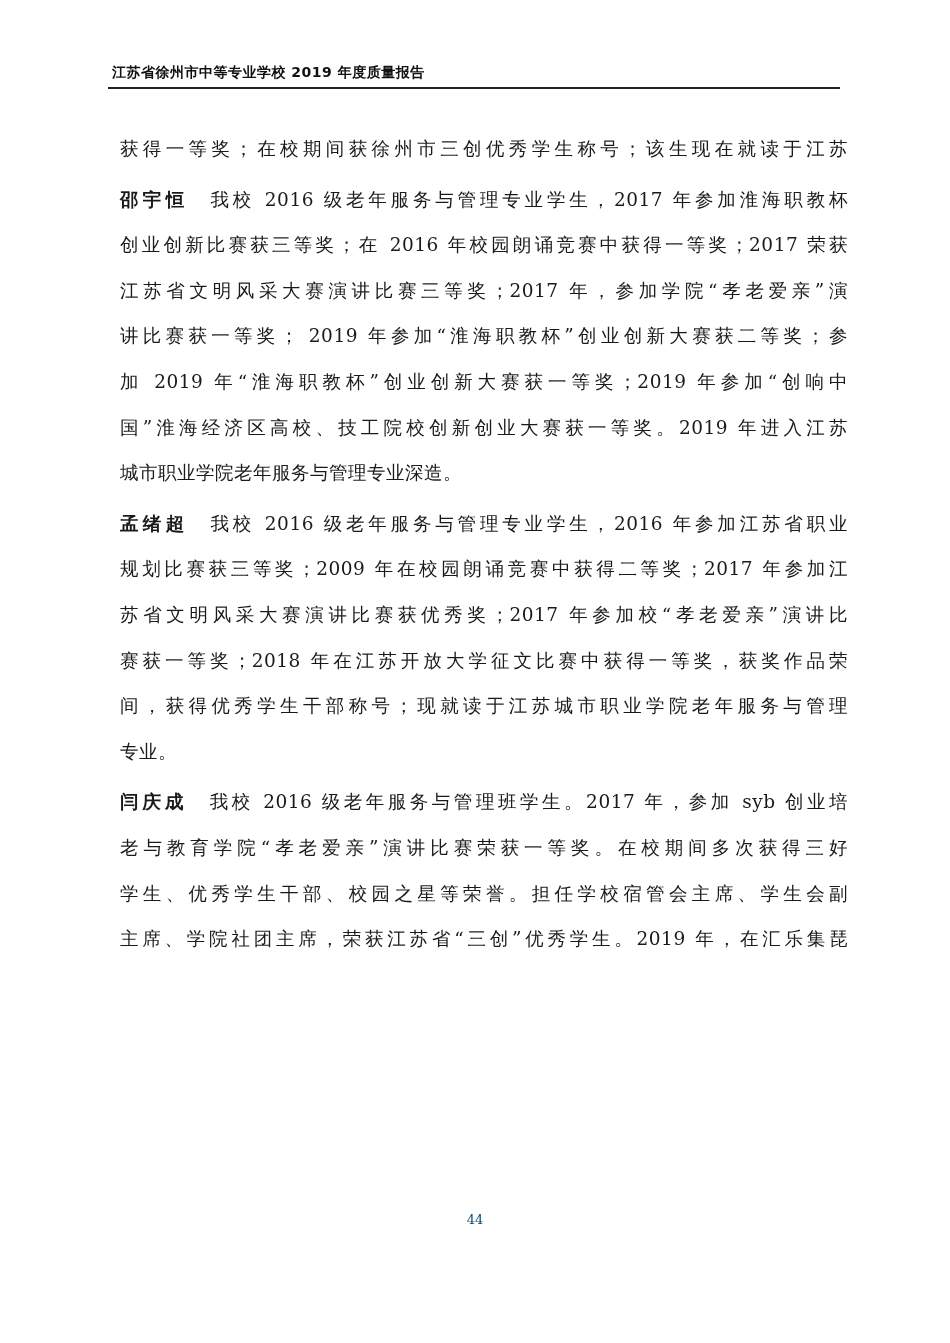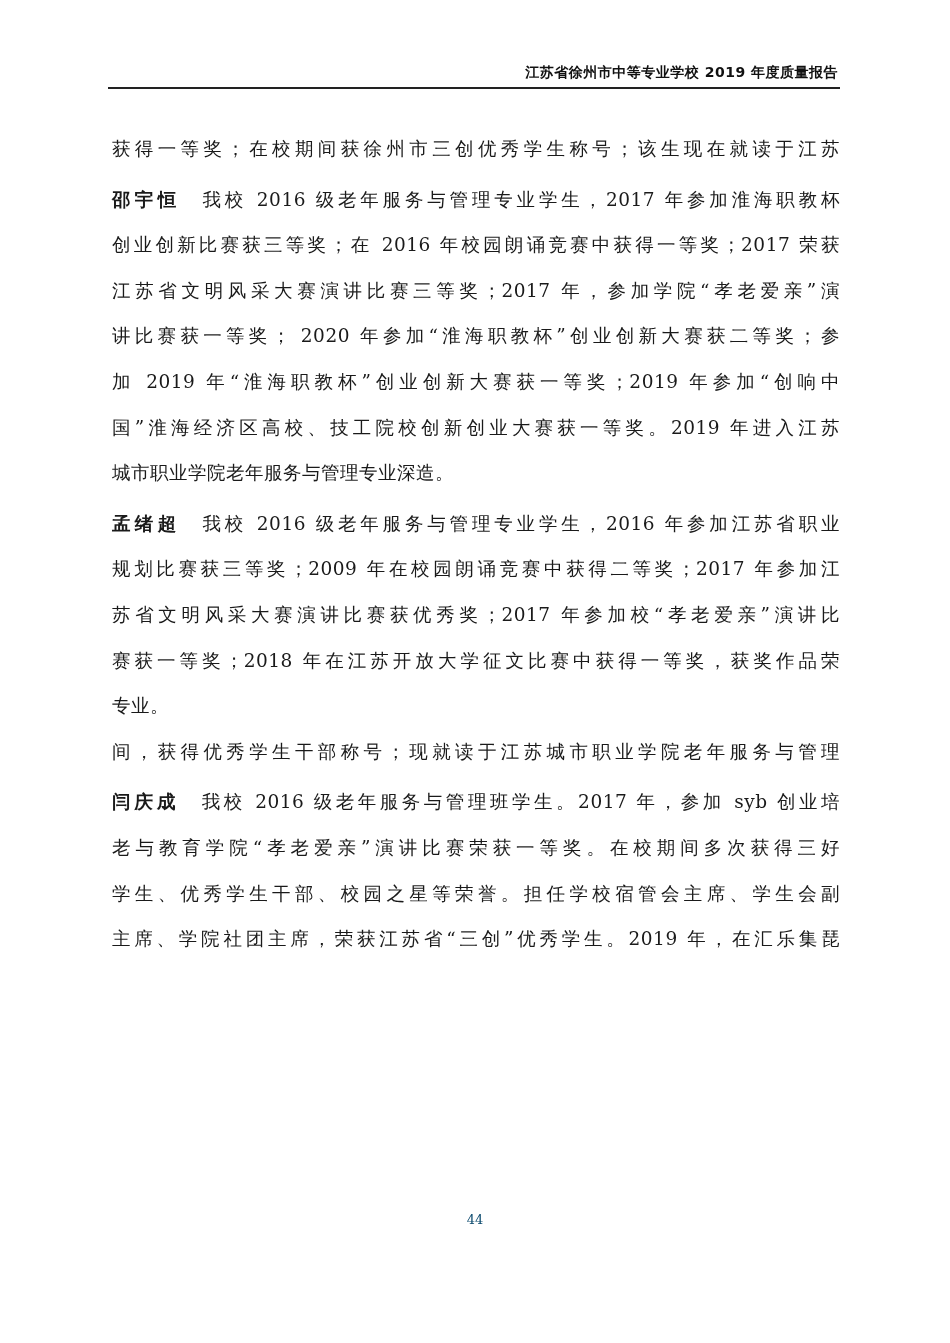--- a/index.html
+++ b/index.html
@@ -1,51 +1,51 @@
 <!DOCTYPE html>
 <html><head>
 <meta charset="utf-8">
 <style>
   html, body { margin:0; padding:0; background:#ffffff; }
   body { width:950px; height:1343px; position:relative; overflow:hidden; font-family:"DejaVu Serif","Liberation Serif",serif; color:#1a1a1a; }
-  .header { position:absolute; left:112px; top:64px; width:726px; text-align:right; font-family:"DejaVu Sans","Liberation Sans",sans-serif; font-weight:bold; font-size:14px; letter-spacing:0.5px; color:#111; }
+  .header { position:absolute; left:112px; top:64px; width:726px; text-align:left; font-family:"DejaVu Sans","Liberation Sans",sans-serif; font-weight:bold; font-size:14px; letter-spacing:0.5px; color:#111; }
   .header-rule { position:absolute; left:108px; top:87px; width:732px; height:2px; background:#222; }
-  .body { position:absolute; left:112px; top:126px; width:728px; }
+  .body { position:absolute; left:120px; top:126px; width:728px; }
   .line { height:45.6px; line-height:45.6px; font-size:18.5px; white-space:nowrap; text-align:justify; text-align-last:justify; letter-spacing:0.5px; }
   .line.last { text-align-last:left; }
   .name { font-family:"DejaVu Sans","Liberation Sans",sans-serif; font-weight:bold; margin-right:22px; letter-spacing:1px; }
   .para-gap { height:5px; }
   .page-num { position:absolute; left:0; width:950px; top:1212px; text-align:center; font-size:13px; color:#0c4a6e; }
 </style>
 </head>
 <body>
 
 <div class="header">江苏省徐州市中等专业学校 2019 年度质量报告</div>
 <div class="header-rule"></div>
 
 <div class="body">
 
   <div class="line">获得一等奖；在校期间获徐州市三创优秀学生称号；该生现在就读于江苏</div>
   <div class="para-gap"></div>
 
   <div class="line"><span class="name">邵宇恒</span><span>我校 2016 级老年服务与管理专业学生，2017 年参加淮海职教杯</span></div>
   <div class="line">创业创新比赛获三等奖；在 2016 年校园朗诵竞赛中获得一等奖；2017 荣获</div>
   <div class="line">江苏省文明风采大赛演讲比赛三等奖；2017 年，参加学院“孝老爱亲”演</div>
-  <div class="line">讲比赛获一等奖； 2020 年参加“淮海职教杯”创业创新大赛获二等奖；参</div>
+  <div class="line">讲比赛获一等奖； 2019 年参加“淮海职教杯”创业创新大赛获二等奖；参</div>
   <div class="line">加 2019 年“淮海职教杯”创业创新大赛获一等奖；2019 年参加“创响中</div>
   <div class="line">国”淮海经济区高校、技工院校创新创业大赛获一等奖。2019 年进入江苏</div>
   <div class="line last">城市职业学院老年服务与管理专业深造。</div>
   <div class="para-gap"></div>
 
   <div class="line"><span class="name">孟绪超</span><span>我校 2016 级老年服务与管理专业学生，2016 年参加江苏省职业</span></div>
   <div class="line">规划比赛获三等奖；2009 年在校园朗诵竞赛中获得二等奖；2017 年参加江</div>
   <div class="line">苏省文明风采大赛演讲比赛获优秀奖；2017 年参加校“孝老爱亲”演讲比</div>
   <div class="line">赛获一等奖；2018 年在江苏开放大学征文比赛中获得一等奖，获奖作品荣</div>
+  <div class="line">间，获得优秀学生干部称号；现就读于江苏城市职业学院老年服务与管理</div>
   <div class="line last">专业。</div>
-  <div class="line">间，获得优秀学生干部称号；现就读于江苏城市职业学院老年服务与管理</div>
   <div class="para-gap"></div>
 
   <div class="line"><span class="name">闫庆成</span><span>我校 2016 级老年服务与管理班学生。2017 年，参加 syb 创业培</span></div>
   <div class="line">老与教育学院“孝老爱亲”演讲比赛荣获一等奖。在校期间多次获得三好</div>
   <div class="line">学生、优秀学生干部、校园之星等荣誉。担任学校宿管会主席、学生会副</div>
   <div class="line">主席、学院社团主席，荣获江苏省“三创”优秀学生。2019 年，在汇乐集琵</div>
 </div>
 
 <div class="page-num">44</div>
 

